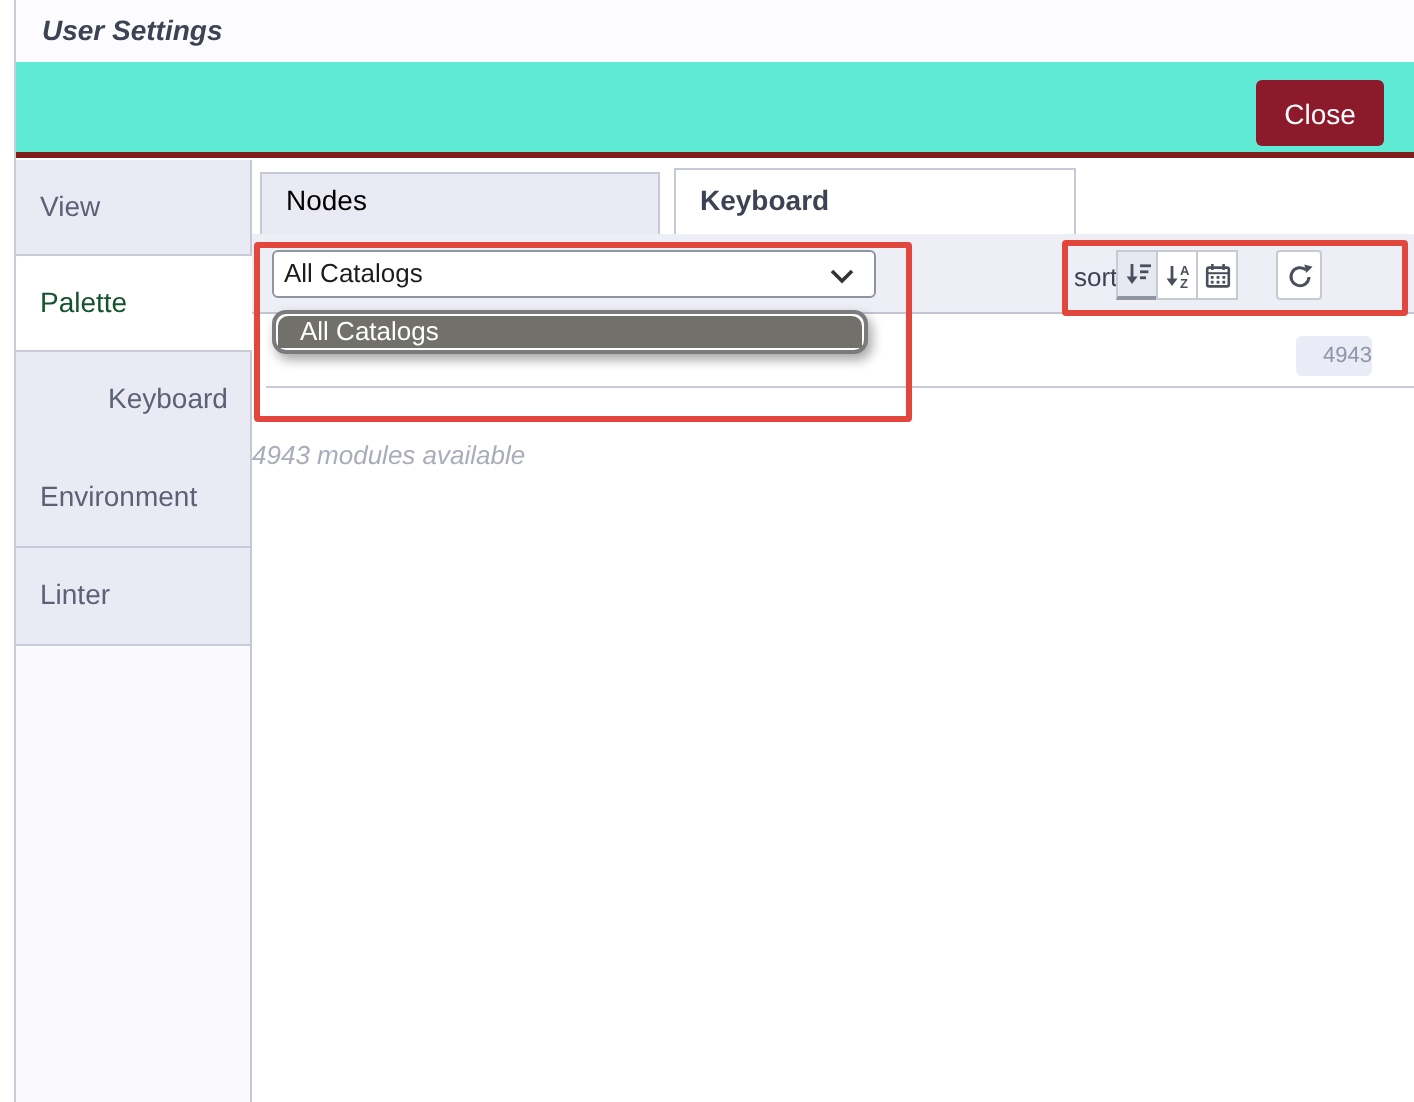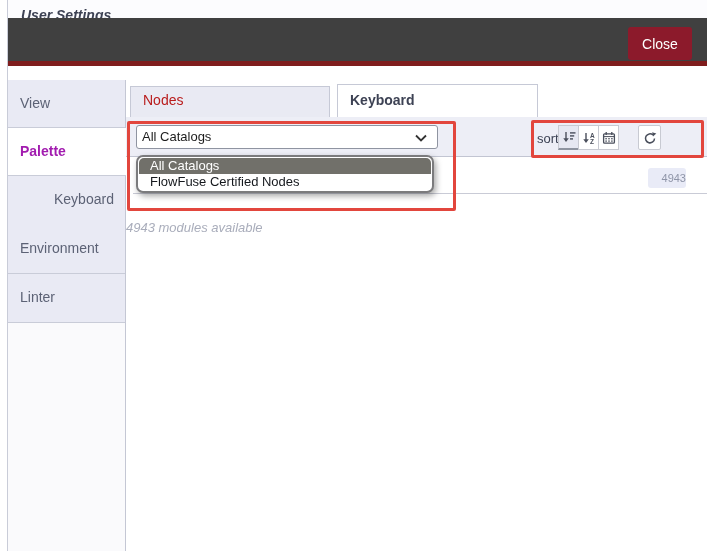--- a/index.html
+++ b/index.html
@@ -13,52 +13,52 @@
   .left-border { position:absolute; left:7px; top:0; width:1px; height:551px; background:#c9ccd8; }
   .title-row {
     position:absolute; left:8px; top:0; width:699px; height:44px;
     background:#fcfcfe; border-bottom:4px solid #b91c1c;font-style:italic;
   }
   .title-row .title {
     position:absolute; left:13px; top:0; line-height:30px;
     font-size:14px; font-weight:bold; color:#3d4254;
   }
   .header-row {
-    position:absolute; left:8px; top:18px; width:699px; height:48px;
-    background:#404040; border-bottom:5px solid #7f1d1d;
+    position:absolute; left:8px; top:31px; width:699px; height:48px;
+    background:#5eead4; border-bottom:3px solid #7f1d1d;
   }
   .close-btn {
     position:absolute; right:15px; top:9px; width:64px; height:33px;
     background:#8c1a2b; color:#fff; font-size:14px;
     border:none; border-radius:3px; cursor:pointer;
     font-family:inherit;
   }
   
   .sidebar {
     position:absolute; left:8px; top:80px; width:118px; height:471px;
     background:#fafafc; border-right:1px solid #c4c7d4;
   }
   .side-item {
     position:absolute; left:0; width:117px; height:48px;
     background:#e9eaf4; border-bottom:1px solid #c9ccd8;
     font-size:14px; color:#5c6275; line-height:47px; padding-left:12px;
     cursor:pointer;
   }
   .side-item.active {
-    background:#fff; width:118px; font-weight:bold; color:#a21caf; z-index:2;
+    background:#fff; width:118px; font-weight:normal; color:#14532d; z-index:2;
   }
   
   .main { position:absolute; left:126px; top:80px; width:581px; height:471px; background:#fff; }
   .tab {
     position:absolute; font-size:14px; padding-left:12px; cursor:pointer;
   }
   .tab-nodes {
     left:4px; top:6px; width:200px; height:42px;
     background:#e9eaf3; border:1px solid #c6c9d6;
-    color:#b91c1c; line-height:26px;
+    color:#000000; line-height:26px;
   }
   .tab-install {
     left:211px; top:4px; width:201px; height:33px;
     background:#fff; border:1px solid #c6c9d6; border-bottom:none;
     font-weight:bold; color:#3d4254; line-height:31px;
   }
   .toolbar-strip {
     position:absolute; left:0; top:37px; width:581px; height:40px;
     background:#edeef6; border-bottom:1px solid #c2c5d2;
   }
@@ -154,21 +154,20 @@
       <span>All Catalogs</span>
       <span class="chev">
         <svg width="12" height="8" viewBox="0 0 12 8">
             <polyline points="1,1.5 6,6.5 11,1.5" fill="none" stroke="#333" stroke-width="1.8"></polyline>
           </svg>
       </span>
     </div>
 
     <div class="catalog-popup">
       <div class="option highlighted">All Catalogs</div>
-      <div class="option">FlowFuse Certified Nodes</div>
     </div>
 
     <span class="sort-label">sort:</span>
     <div class="btn-group">
       <button class="sort-btn selected">
         <span>
           <svg width="14" height="14" viewBox="0 0 14 14">
             <g fill="#4a4f5c">
               <rect x="3.3" y="2" width="1.4" height="7"></rect>
               <polygon points="1.3,8.2 6.8,8.2 4,12"></polygon>

